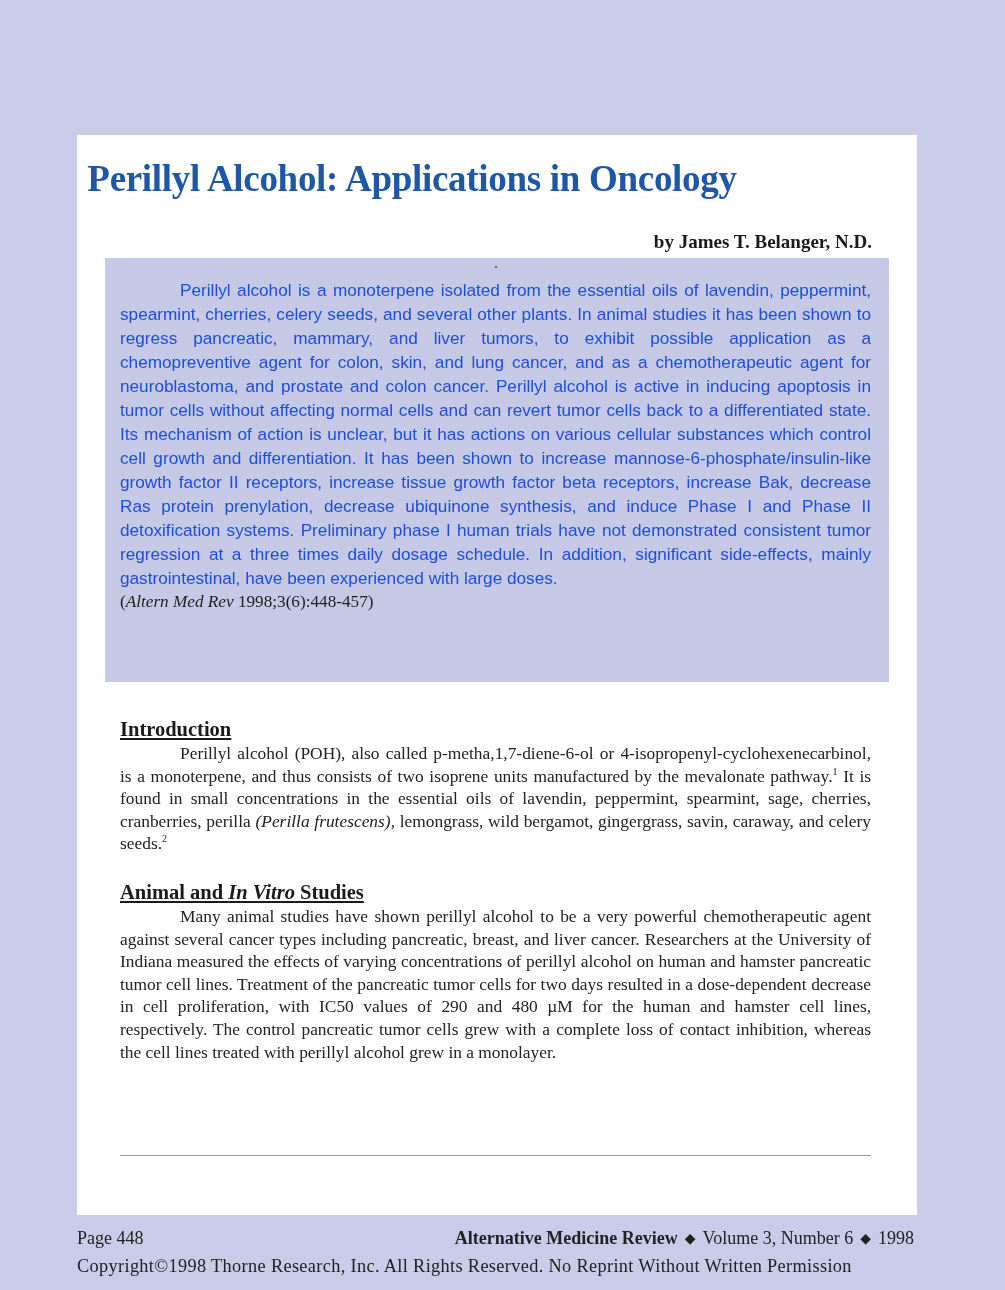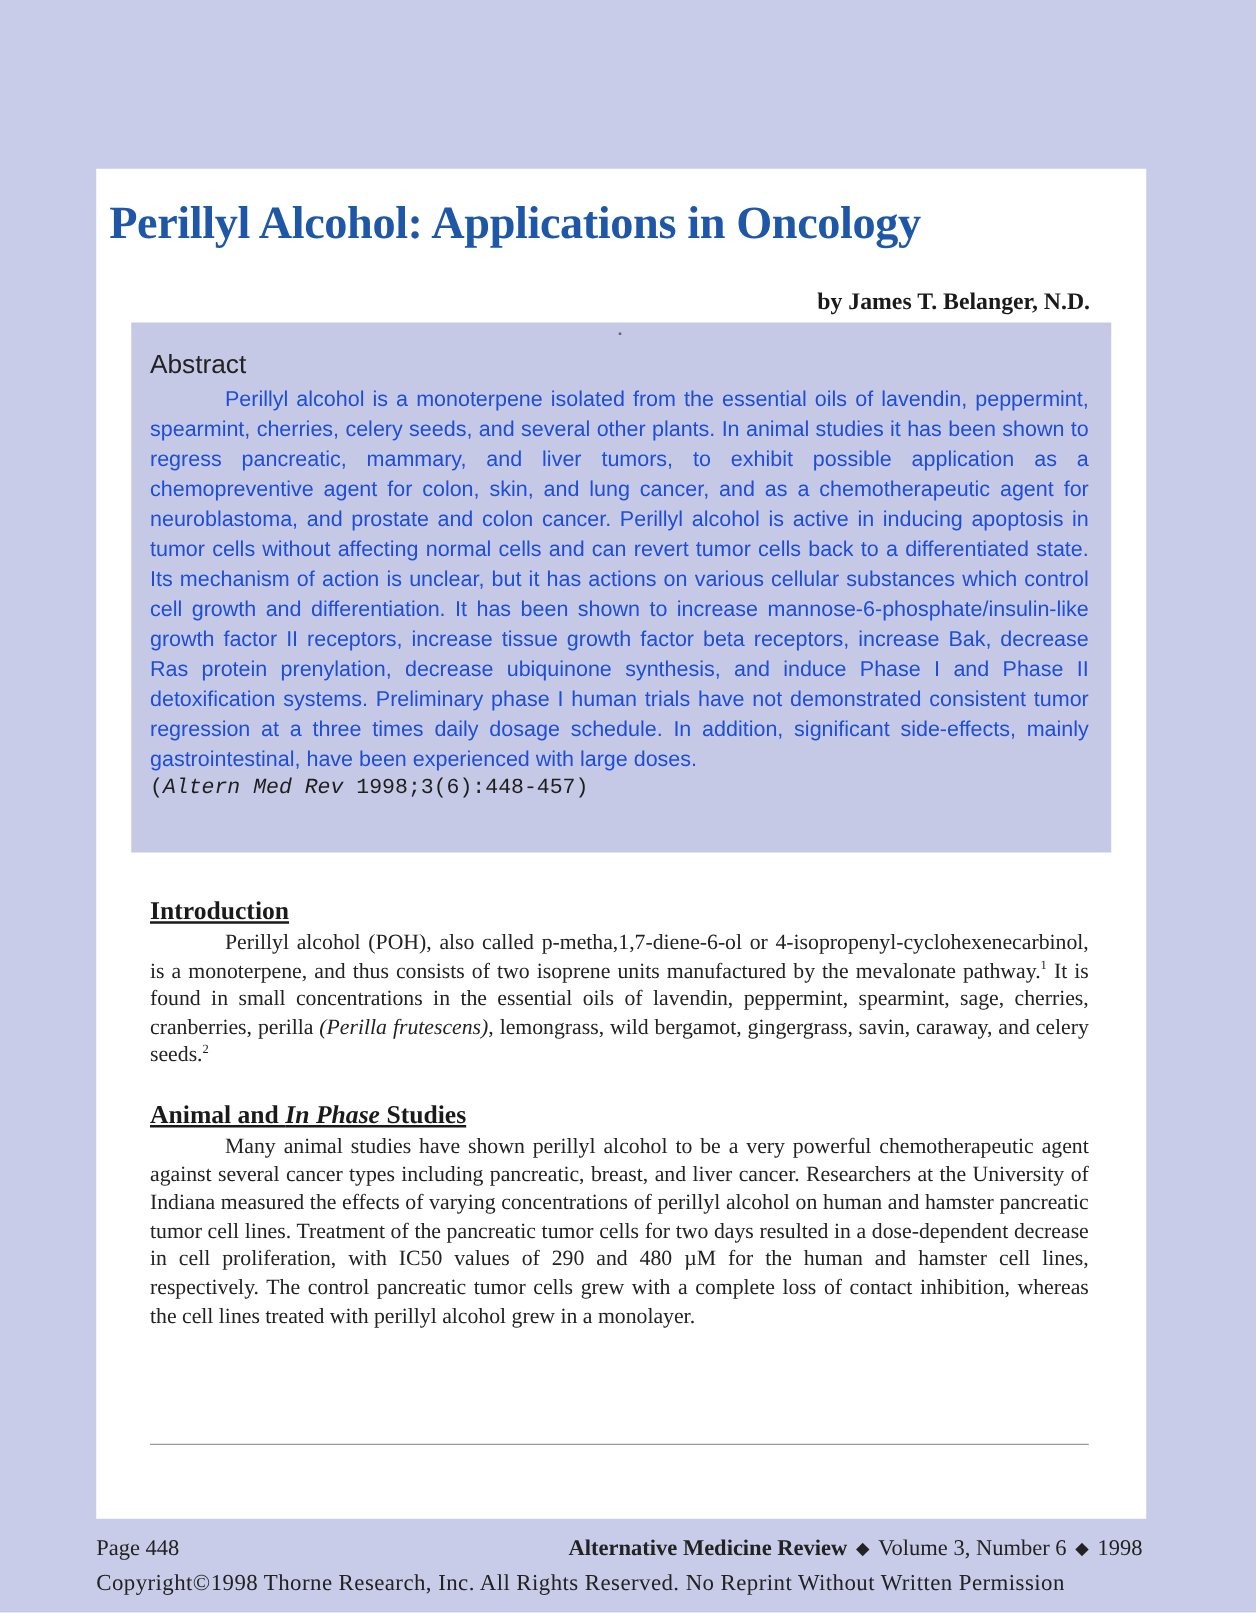--- a/index.html
+++ b/index.html
@@ -60,21 +60,21 @@
   .abstract p {
     margin: 0;
     font-family: "Liberation Sans", sans-serif;
     font-size: 17.2px;
     line-height: 24px;
     text-align: justify;
     text-indent: 60px;
     color: #1d4ed8;
   }
   .abstract .cite {
-    font-family: Liberation Mono, monospace;
+    font-family: Liberation Serif, serif;
     font-size: 17.2px;
     line-height: 24px;
     color: #1e1e1e;
   }
   .section {
     position: absolute;
     left: 120px; width: 751px;
   }
   .section h3 {
     margin: 0;
@@ -130,32 +130,31 @@
 </head>
 <body>
 
 <div class="page"></div>
 
 <h1 class="title">Perillyl Alcohol: Applications in Oncology</h1>
 <p class="byline">by James T. Belanger, N.D.</p>
 
 <div class="abstract">
   <span class="abstract-dot"></span>
-  <h2>Abstract</h2>
   <p>Perillyl alcohol is a monoterpene isolated from the essential oils of lavendin, peppermint, spearmint, cherries, celery seeds, and several other plants. In animal studies it has been shown to regress pancreatic, mammary, and liver tumors, to exhibit possible application as a chemopreventive agent for colon, skin, and lung cancer, and as a chemotherapeutic agent for neuroblastoma, and prostate and colon cancer. Perillyl alcohol is active in inducing apoptosis in tumor cells without affecting normal cells and can revert tumor cells back to a differentiated state. Its mechanism of action is unclear, but it has actions on various cellular substances which control cell growth and differentiation. It has been shown to increase mannose-6-phosphate/insulin-like growth factor II receptors, increase tissue growth factor beta receptors, increase Bak, decrease Ras protein prenylation, decrease ubiquinone synthesis, and induce Phase I and Phase II detoxification systems. Preliminary phase I human trials have not demonstrated consistent tumor regression at a three times daily dosage schedule. In addition, significant side-effects, mainly gastrointestinal, have been experienced with large doses.</p>
   <div class="cite"><span>(</span><i>Altern Med Rev</i><span> 1998;3(6):448-457)</span></div>
 </div>
 
 <div class="section" style="top:716px;">
   <h3>Introduction</h3>
   <p><span>Perillyl alcohol (POH), also called p-metha,1,7-diene-6-ol or 4-isopropenyl-cyclohexenecarbinol, is a monoterpene, and thus consists of two isoprene units manufactured by the mevalonate pathway.</span><sup>1</sup><span> It is found in small concentrations in the essential oils of lavendin, peppermint, spearmint, sage, cherries, cranberries, perilla </span><i>(Perilla frutescens)</i><span>, lemongrass, wild bergamot, gingergrass, savin, caraway, and celery seeds.</span><sup>2</sup></p>
 </div>
 
 <div class="section" style="top:879px;">
-  <h3><span>Animal and </span><i>In Phase</i><span> Studies</span></h3>
+  <h3><span>Animal and </span><i>In Vitro</i><span> Studies</span></h3>
   <p>Many animal studies have shown perillyl alcohol to be a very powerful chemotherapeutic agent against several cancer types including pancreatic, breast, and liver cancer. Researchers at the University of Indiana measured the effects of varying concentrations of perillyl alcohol on human and hamster pancreatic tumor cell lines. Treatment of the pancreatic tumor cells for two days resulted in a dose-dependent decrease in cell proliferation, with IC50 values of 290 and 480 µM for the human and hamster cell lines, respectively. The control pancreatic tumor cells grew with a complete loss of contact inhibition, whereas the cell lines treated with perillyl alcohol grew in a monolayer.</p>
 </div>
 
 <div class="rule"></div>
 <div class="footnote">
 </div>
 
 <div class="footer-page">Page 448</div>
 <div class="footer-journal"><span class="jname">Alternative Medicine Review</span><span class="diamond">◆</span><span>Volume 3, Number 6</span><span class="diamond">◆</span><span>1998</span></div>
 <div class="copyright">Copyright©1998 Thorne Research, Inc. All Rights Reserved. No Reprint Without Written Permission</div>

